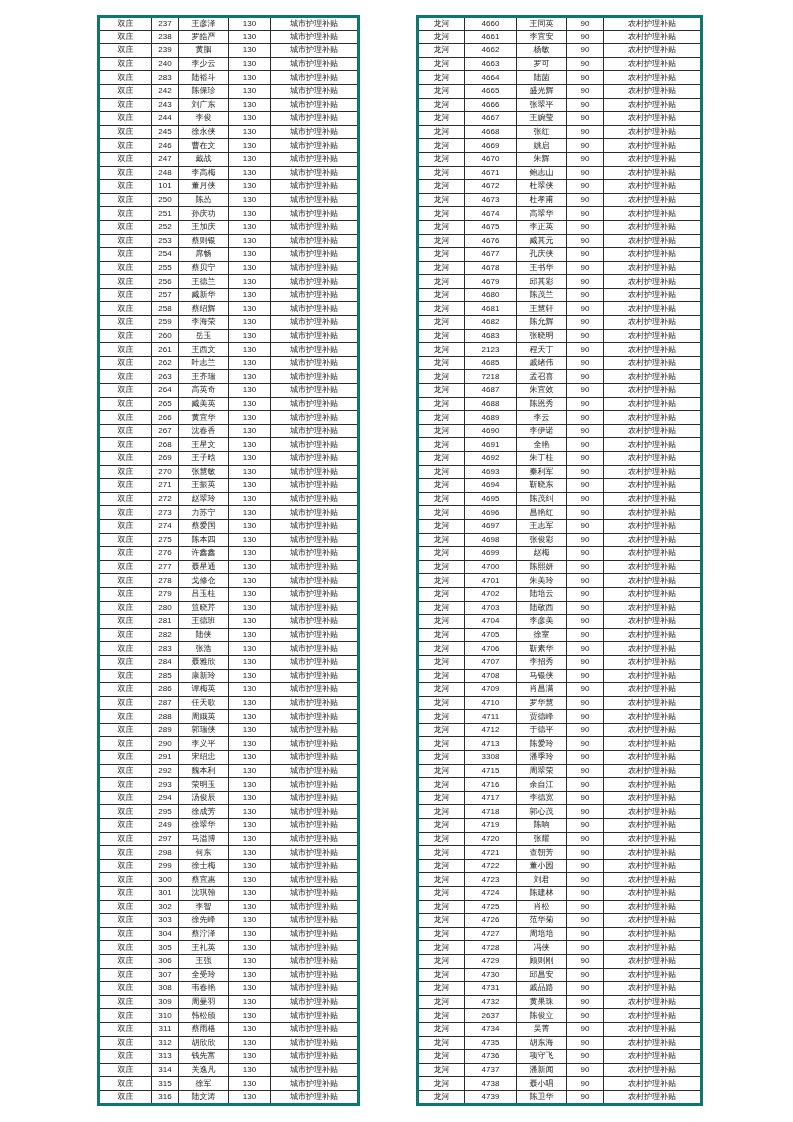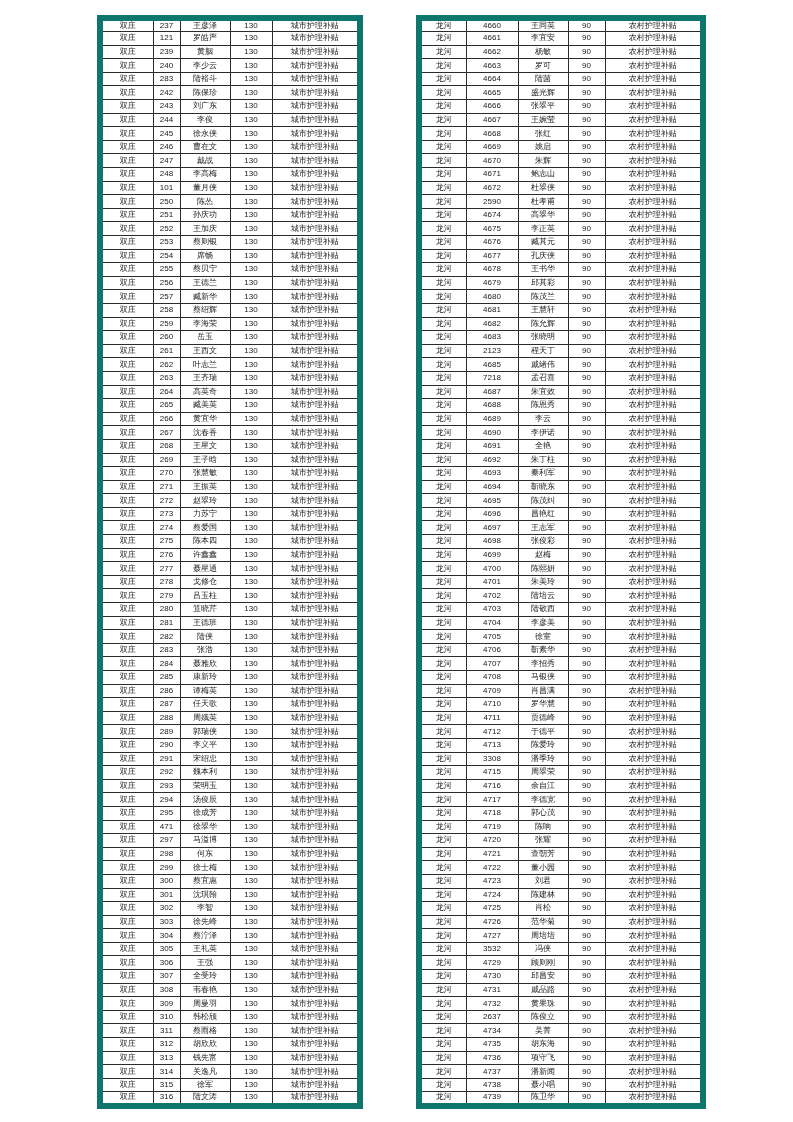--- a/index.html
+++ b/index.html
@@ -11,21 +11,21 @@
     background: #ffffff;
     font-family: "Liberation Sans", "DejaVu Sans", sans-serif;
     overflow: hidden;
   }
   table.roster {
     position: absolute;
     top: 15px;
     border-collapse: collapse;
     table-layout: fixed;
     height: 1091px;
-    border: 6px solid #0f766e;
+    border: 3px solid #0f766e;
   }
   #table-left  { left: 97px;  width: 260px; }
   #table-right { left: 416px; width: 284px; }
   table.roster tr { height: 13.6px; }
   table.roster td {
     border: 1px solid #2b2b2b;
     text-align: center;
     vertical-align: middle;
     font-size: 8px;
     line-height: 1;
@@ -51,21 +51,21 @@
     <tbody>
         <tr>
     <td>双庄</td>
     <td>237</td>
     <td>王彦泽</td>
     <td>130</td>
     <td>城市护理补贴</td>
   </tr>
         <tr>
     <td>双庄</td>
-    <td>121</td>
+    <td>238</td>
     <td>罗皓严</td>
     <td>130</td>
     <td>城市护理补贴</td>
   </tr>
         <tr>
     <td>双庄</td>
     <td>239</td>
     <td>黄胭</td>
     <td>130</td>
     <td>城市护理补贴</td>
@@ -457,21 +457,21 @@
   </tr>
         <tr>
     <td>双庄</td>
     <td>295</td>
     <td>徐成芳</td>
     <td>130</td>
     <td>城市护理补贴</td>
   </tr>
         <tr>
     <td>双庄</td>
-    <td>471</td>
+    <td>249</td>
     <td>徐翠华</td>
     <td>130</td>
     <td>城市护理补贴</td>
   </tr>
         <tr>
     <td>双庄</td>
     <td>297</td>
     <td>马溢博</td>
     <td>130</td>
     <td>城市护理补贴</td>
@@ -707,21 +707,21 @@
   </tr>
         <tr>
     <td>龙河</td>
     <td>4672</td>
     <td>杜翠侠</td>
     <td>90</td>
     <td>农村护理补贴</td>
   </tr>
         <tr>
     <td>龙河</td>
-    <td>2590</td>
+    <td>4673</td>
     <td>杜孝甫</td>
     <td>90</td>
     <td>农村护理补贴</td>
   </tr>
         <tr>
     <td>龙河</td>
     <td>4674</td>
     <td>高翠华</td>
     <td>90</td>
     <td>农村护理补贴</td>
@@ -1092,21 +1092,21 @@
   </tr>
         <tr>
     <td>龙河</td>
     <td>4727</td>
     <td>周培培</td>
     <td>90</td>
     <td>农村护理补贴</td>
   </tr>
         <tr>
     <td>龙河</td>
-    <td>3532</td>
+    <td>4728</td>
     <td>冯侠</td>
     <td>90</td>
     <td>农村护理补贴</td>
   </tr>
         <tr>
     <td>龙河</td>
     <td>4729</td>
     <td>顾则刚</td>
     <td>90</td>
     <td>农村护理补贴</td>

